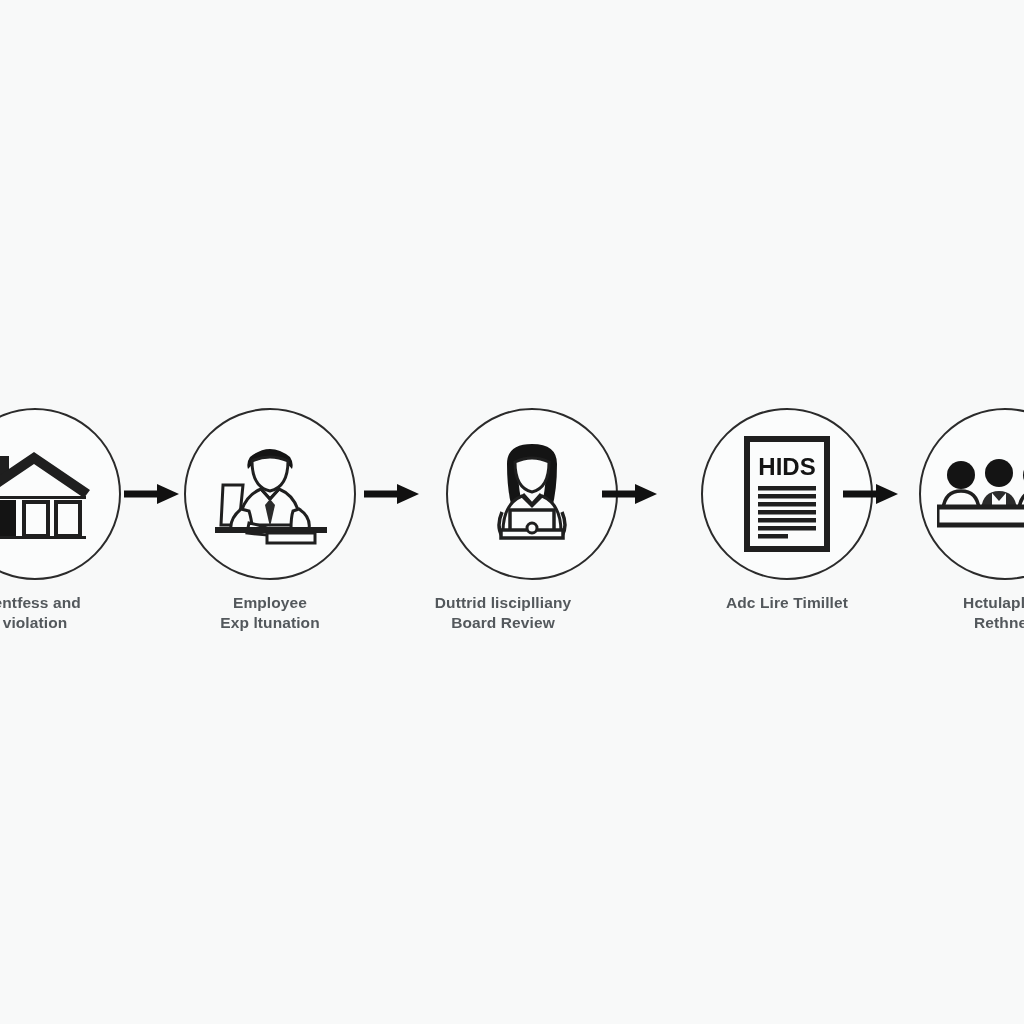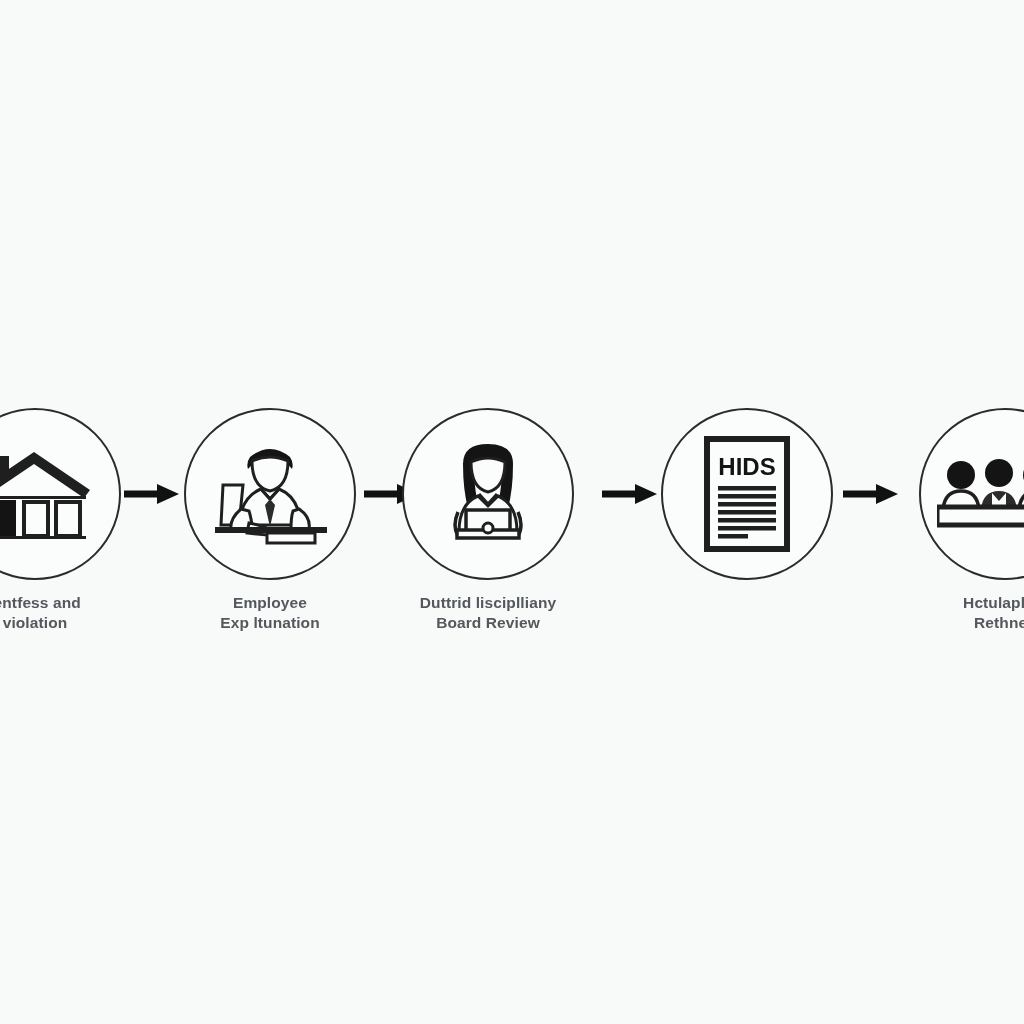--- a/index.html
+++ b/index.html
@@ -156,21 +156,21 @@
 Exp ltunation</div>
     </div>
 
     <div class="arrow" style="left:392px;">
       <svg width="56" height="22" viewBox="0 0 56 22">
         <rect x="0" y="7.5" width="38" height="7" fill="#111"></rect>
         <path d="M33 1 L55 11 L33 21 Z" fill="#111"></path>
       </svg>
     </div>
 
-    <div class="step" style="left:488px;">
+    <div class="step" style="left:503px;align-items:flex-end;">
       <div class="circle">
         <span>
           <svg width="110" height="112" viewBox="0 0 110 112">
 
             <path d="M30 26 q0 -20 25 -20 q25 0 25 20 q0 26 -5 44 l-11 0 q6 -24 4 -40 q-13 6 -26 0 q-2 16 4 40 l-11 0 q-5 -18 -5 -44 Z" fill="#141414"></path>
 
             <path d="M38 24 q0 26 17 30 q17 -4 17 -30 q-17 -8 -34 0 Z" fill="#fbfcfc" stroke="#1f1f1f" stroke-width="3"></path>
 
             <path d="M26 94 q0 -28 19 -36 l10 10 l10 -10 q19 8 19 36 Z" fill="#fbfcfc" stroke="#1f1f1f" stroke-width="3"></path>
 
@@ -191,36 +191,37 @@
 Board Review</div>
     </div>
 
     <div class="arrow" style="left:630px;">
       <svg width="56" height="22" viewBox="0 0 56 22">
         <rect x="0" y="7.5" width="38" height="7" fill="#111"></rect>
         <path d="M33 1 L55 11 L33 21 Z" fill="#111"></path>
       </svg>
     </div>
 
-    <div class="step" style="left:747px;">
+    <div class="step" style="left:787px;">
       <div class="circle">
         <span>
           <svg width="86" height="116" viewBox="0 0 86 116">
             <rect x="3" y="3" width="80" height="110" fill="#fbfcfc" stroke="#1f1f1f" stroke-width="6"></rect>
             <text x="43" y="39" text-anchor="middle" font-family="Liberation Sans, sans-serif" font-size="24" font-weight="bold" fill="#141414">HIDS</text>
             <rect x="14" y="50" width="58" height="4.5" fill="#1f1f1f"></rect>
             <rect x="14" y="58" width="58" height="4.5" fill="#1f1f1f"></rect>
             <rect x="14" y="66" width="58" height="4.5" fill="#1f1f1f"></rect>
             <rect x="14" y="74" width="58" height="4.5" fill="#1f1f1f"></rect>
             <rect x="14" y="82" width="58" height="4.5" fill="#1f1f1f"></rect>
             <rect x="14" y="90" width="58" height="4.5" fill="#1f1f1f"></rect>
             <rect x="14" y="98" width="30" height="4.5" fill="#1f1f1f"></rect>
           </svg>
         </span>
       </div>
+      <div class="step-label">Adc Lire Timillet</div>
     </div>
 
     <div class="arrow" style="left:871px;">
       <svg width="56" height="22" viewBox="0 0 56 22">
         <rect x="0" y="7.5" width="38" height="7" fill="#111"></rect>
         <path d="M33 1 L55 11 L33 21 Z" fill="#111"></path>
       </svg>
     </div>
 
     <div class="step clip-right" style="left:1005px;">

